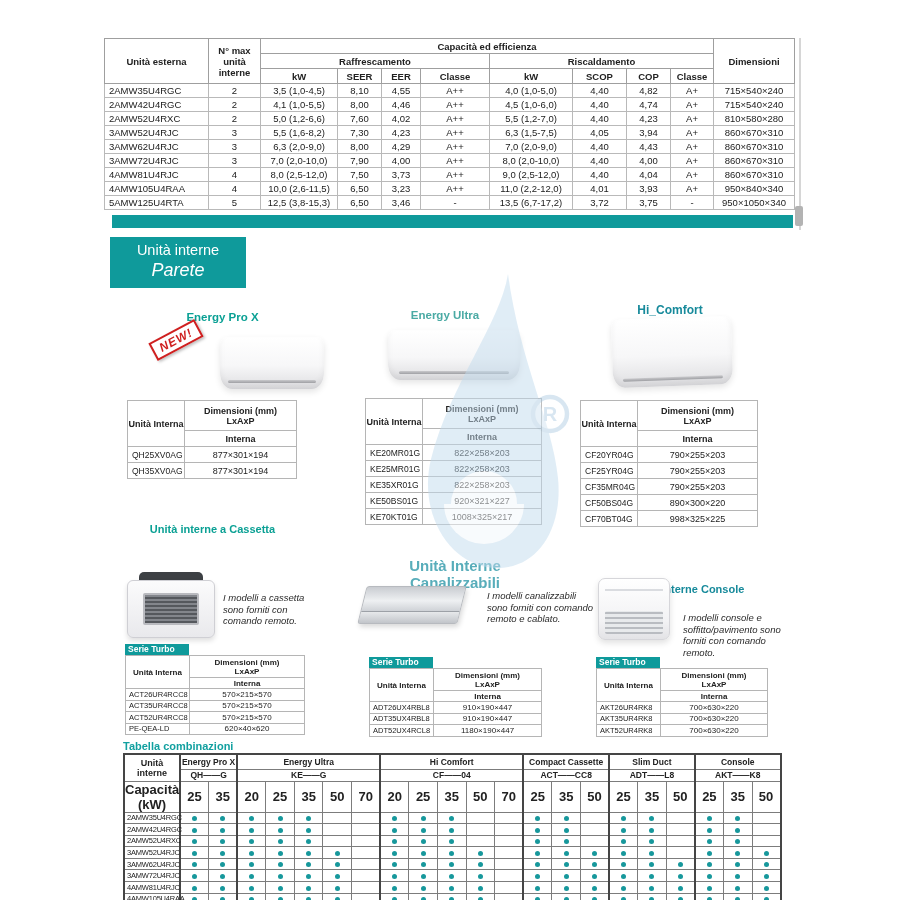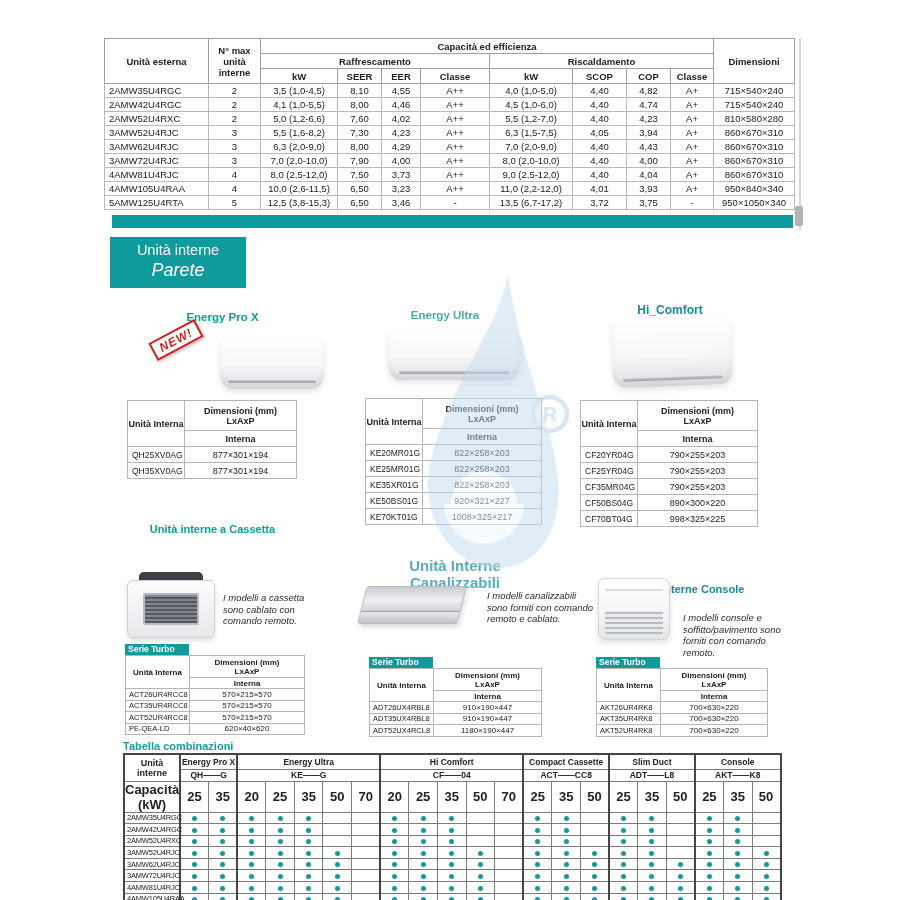--- a/index.html
+++ b/index.html
@@ -396,21 +396,21 @@
     </table>
   </div>
 
   <div class="abs prod-title c-teal-dark" style="left:130px;top:523px;width:165px;font-size:11px;">Unità interne a Cassetta</div>
   <div class="abs cassette" style="left:127px;top:580px;width:88px;height:58px;">
     <div class="cass-top"></div>
     <div class="cass-frame">
         <div class="cass-grille"></div>
       </div>
   </div>
-  <div class="abs desc" style="left:223px;top:592px;width:84px;">I modelli a cassetta sono cablato con comando remoto.</div>
+  <div class="abs desc" style="left:223px;top:592px;width:84px;">I modelli a cassetta sono forniti con comando remoto.</div>
   <div class="abs serie-bar" style="left:125px;top:644px;">Serie Turbo</div>
   <div class="abs" style="left:125px;top:655px;">
     <table class="dim-table small" style="width:180px;">
       <thead>
         <tr>
           <th rowspan="2" class="ucol">Unità Interna</th>
           <th class="dh1">
             <div>Dimensioni (mm)</div>
             <div>LxAxP</div>
           </th>

